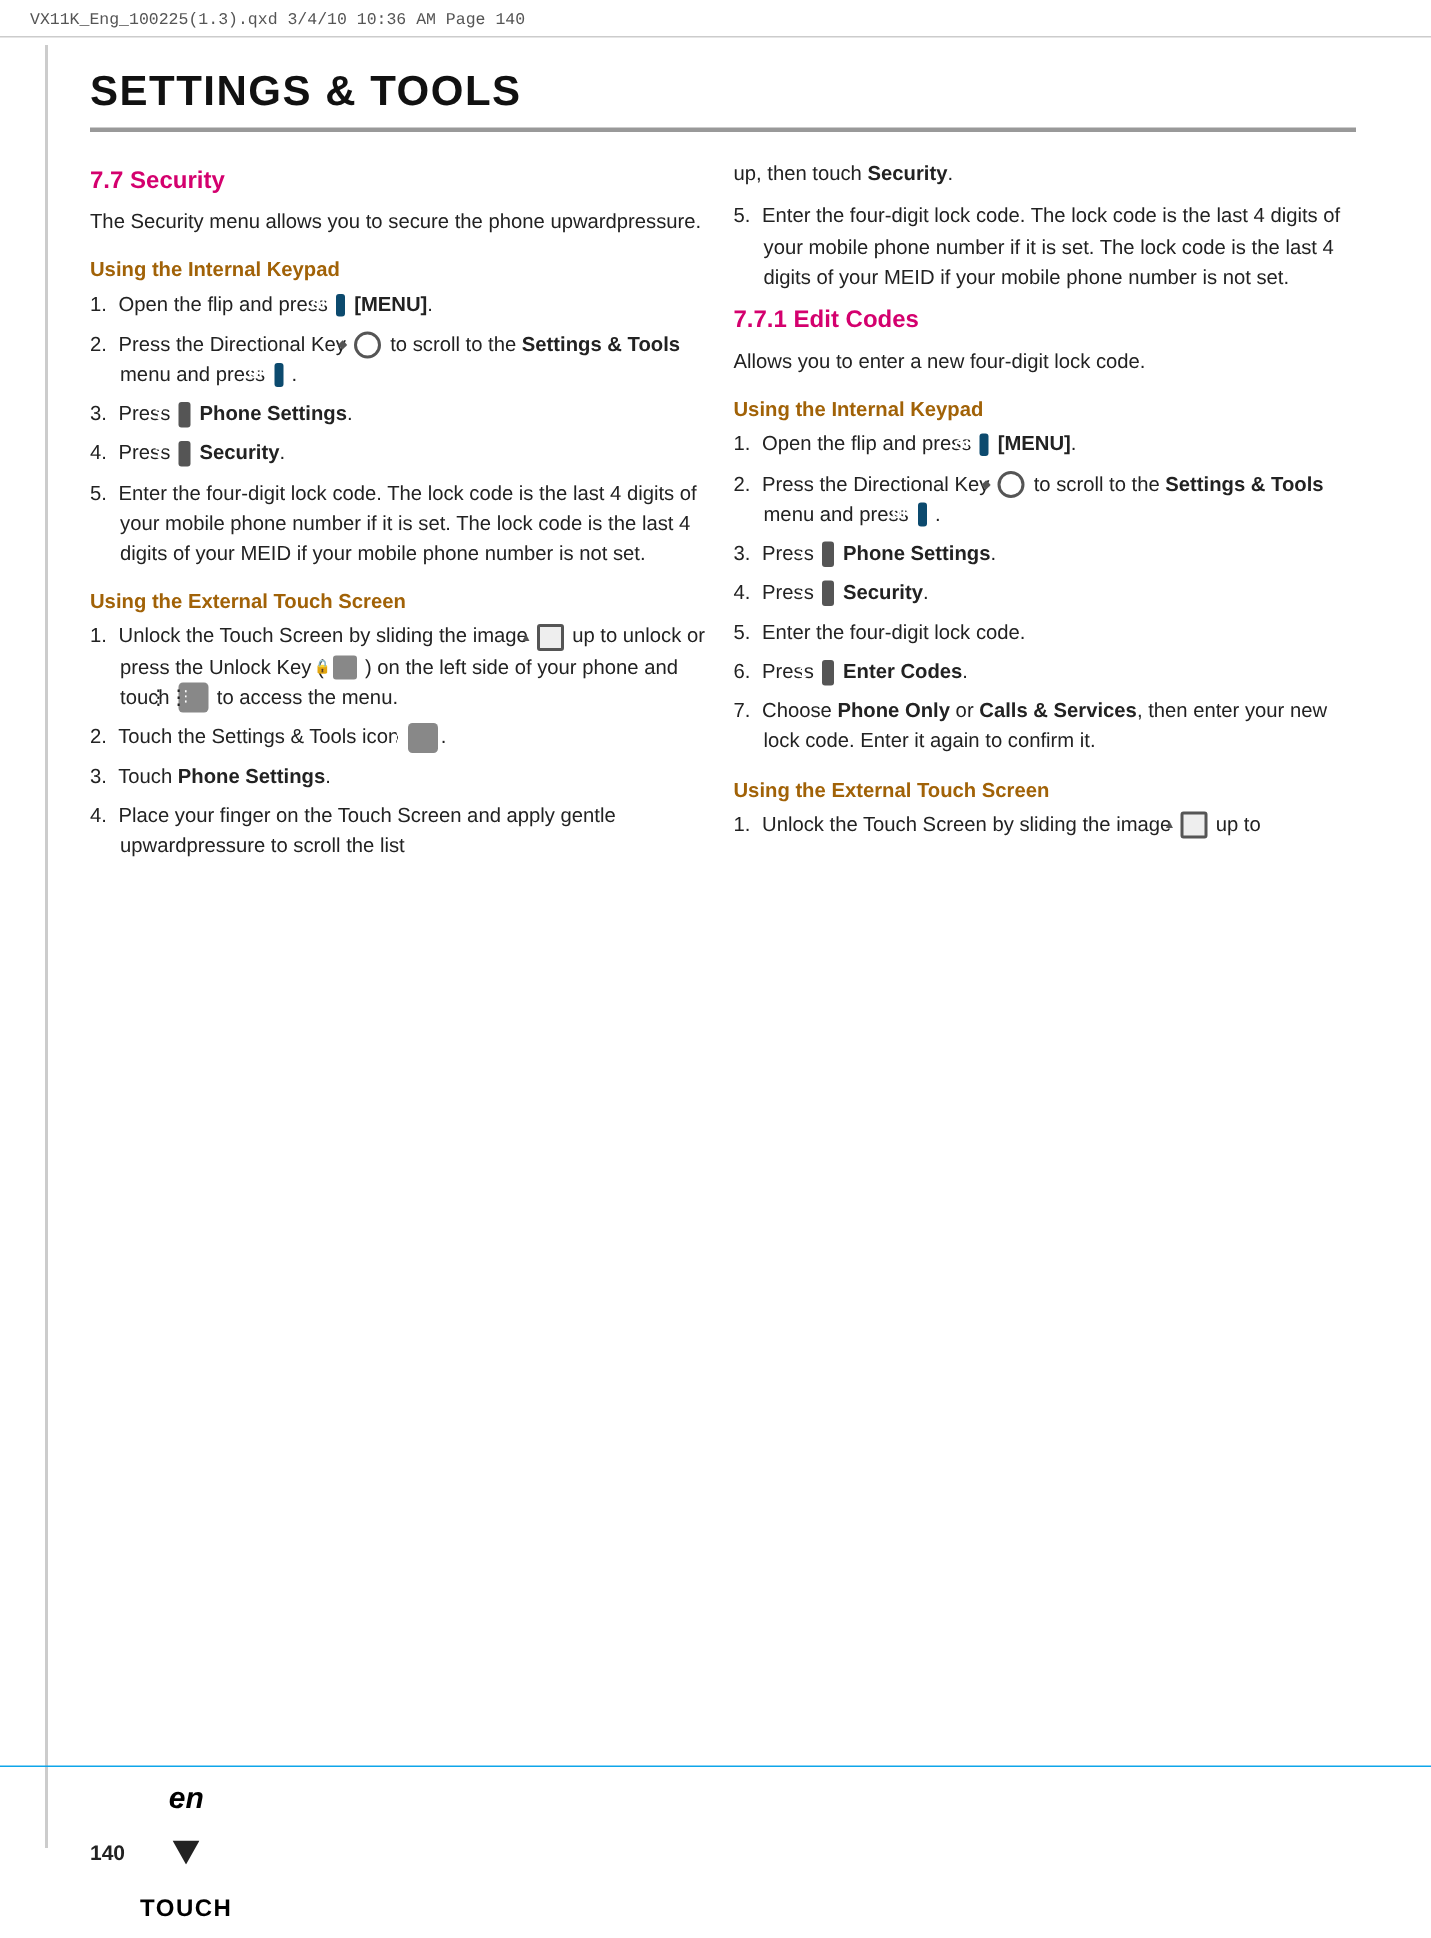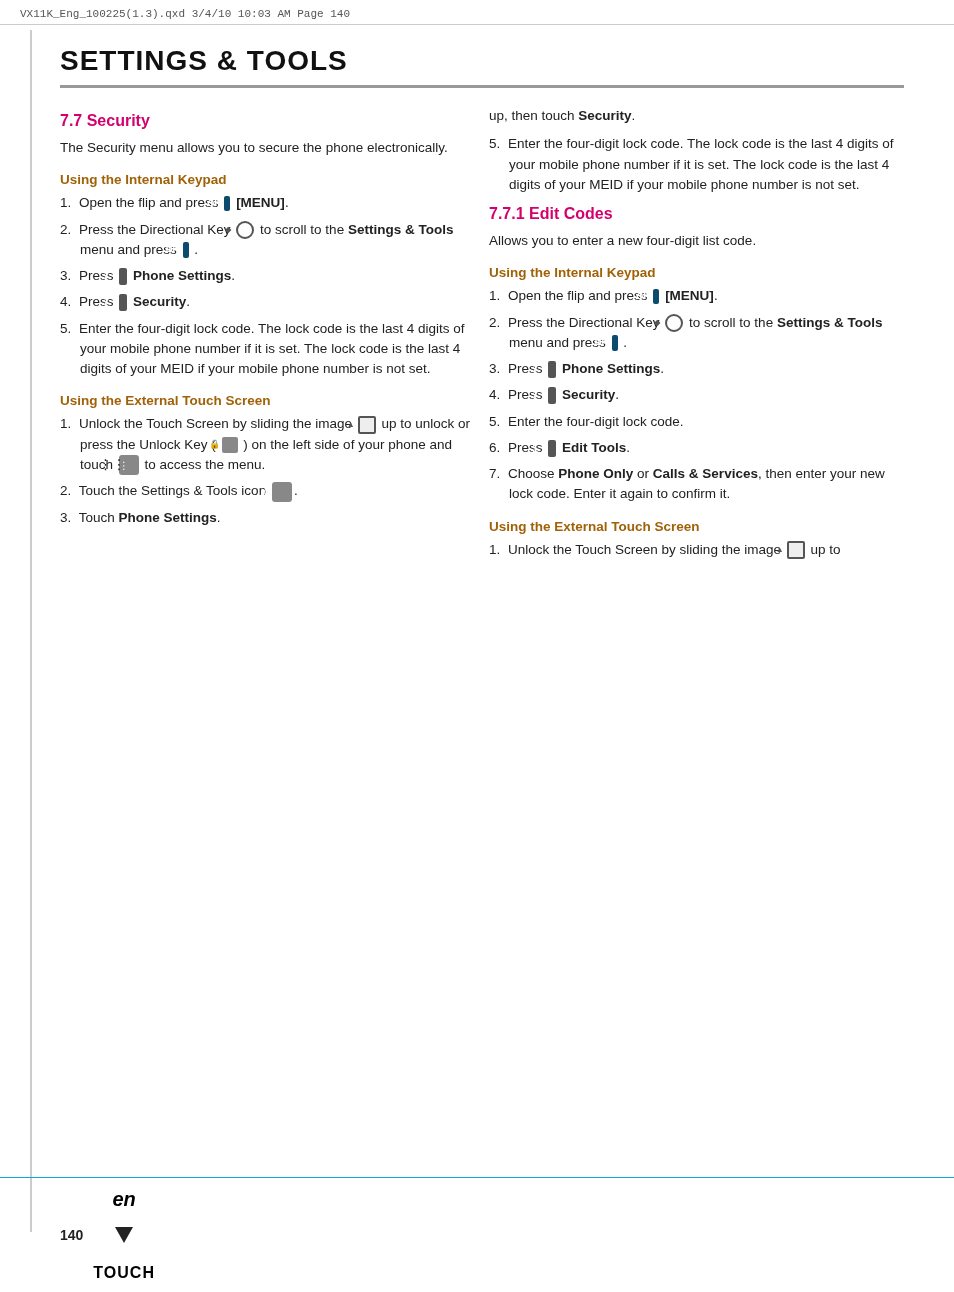--- a/index.html
+++ b/index.html
@@ -243,36 +243,36 @@
     .brand-logo .en {
       font-style: italic;
       font-weight: bold;
       font-size: 20px;
     }
   </style>
 </head>
 <body>
 
 <div class="page-header">
-  <span>VX11K_Eng_100225(1.3).qxd   3/4/10  10:03 AM  Page 140</span>
+  <span>VX11K_Eng_100225(1.3).qxd   3/4/10  10:36 AM  Page 140</span>
 </div>
 
 <div class="page-border-left"></div>
 
 <div class="content-wrapper">
 
   <h1 class="main-title">SETTINGS &amp; TOOLS</h1>
 
   <div class="two-col">
 
     <div class="col-left">
 
       <div class="section-title">7.7 Security</div>
 
-      <p class="section-body">The Security menu allows you to secure the phone electronically.</p>
+      <p class="section-body">The Security menu allows you to secure the phone upwardpressure.</p>
 
       <div class="section-subtitle">Using the Internal Keypad</div>
 
       <ol class="numbered-list">
         <li>
           <span class="num">1.</span>
           Open the flip and press <span class="icon-ok inline-icon">OK</span> <strong>[MENU]</strong>.
         </li>
         <li>
           <span class="num">2.</span>
@@ -299,41 +299,45 @@
           <span class="num">1.</span>
           Unlock the Touch Screen by sliding the image <span class="icon-unlock inline-icon"></span> up to unlock or press the Unlock Key ( <span class="icon-lock inline-icon"></span> ) on the left side of your phone and touch <span class="icon-menu inline-icon">⋮⋮</span> to access the menu.
         </li>
         <li>
           <span class="num">2.</span>
           Touch the Settings &amp; Tools icon <span class="icon-settings inline-icon"></span>.
         </li>
         <li>
           <span class="num">3.</span>
           Touch <strong>Phone Settings</strong>.
+        </li>
+        <li>
+          <span class="num">4.</span>
+          Place your finger on the Touch Screen and apply gentle upwardpressure to scroll the list
         </li>
       </ol>
 
     </div>
 
     <div class="col-right">
 
       <p class="section-body">
         up, then touch <strong>Security</strong>.
       </p>
 
       <ol class="numbered-list" style="margin-bottom:10px;">
         <li>
           <span class="num">5.</span>
           Enter the four-digit lock code. The lock code is the last 4 digits of your mobile phone number if it is set. The lock code is the last 4 digits of your MEID if your mobile phone number is not set.
         </li>
       </ol>
 
       <div class="section-title">7.7.1 Edit Codes</div>
 
-      <p class="section-body">Allows you to enter a new four-digit list code.</p>
+      <p class="section-body">Allows you to enter a new four-digit lock code.</p>
 
       <div class="section-subtitle">Using the Internal Keypad</div>
 
       <ol class="numbered-list">
         <li>
           <span class="num">1.</span>
           Open the flip and press <span class="icon-ok inline-icon">OK</span> <strong>[MENU]</strong>.
         </li>
         <li>
           <span class="num">2.</span>
@@ -346,21 +350,21 @@
         <li>
           <span class="num">4.</span>
           Press <span class="icon-num inline-icon">7</span> <strong>Security</strong>.
         </li>
         <li>
           <span class="num">5.</span>
           Enter the four-digit lock code.
         </li>
         <li>
           <span class="num">6.</span>
-          Press <span class="icon-num inline-icon">1</span> <strong>Edit Tools</strong>.
+          Press <span class="icon-num inline-icon">1</span> <strong>Enter Codes</strong>.
         </li>
         <li>
           <span class="num">7.</span>
           Choose <strong>Phone Only</strong> or <strong>Calls &amp; Services</strong>, then enter your new lock code. Enter it again to confirm it.
         </li>
       </ol>
 
       <div class="section-subtitle">Using the External Touch Screen</div>
 
       <ol class="numbered-list">

